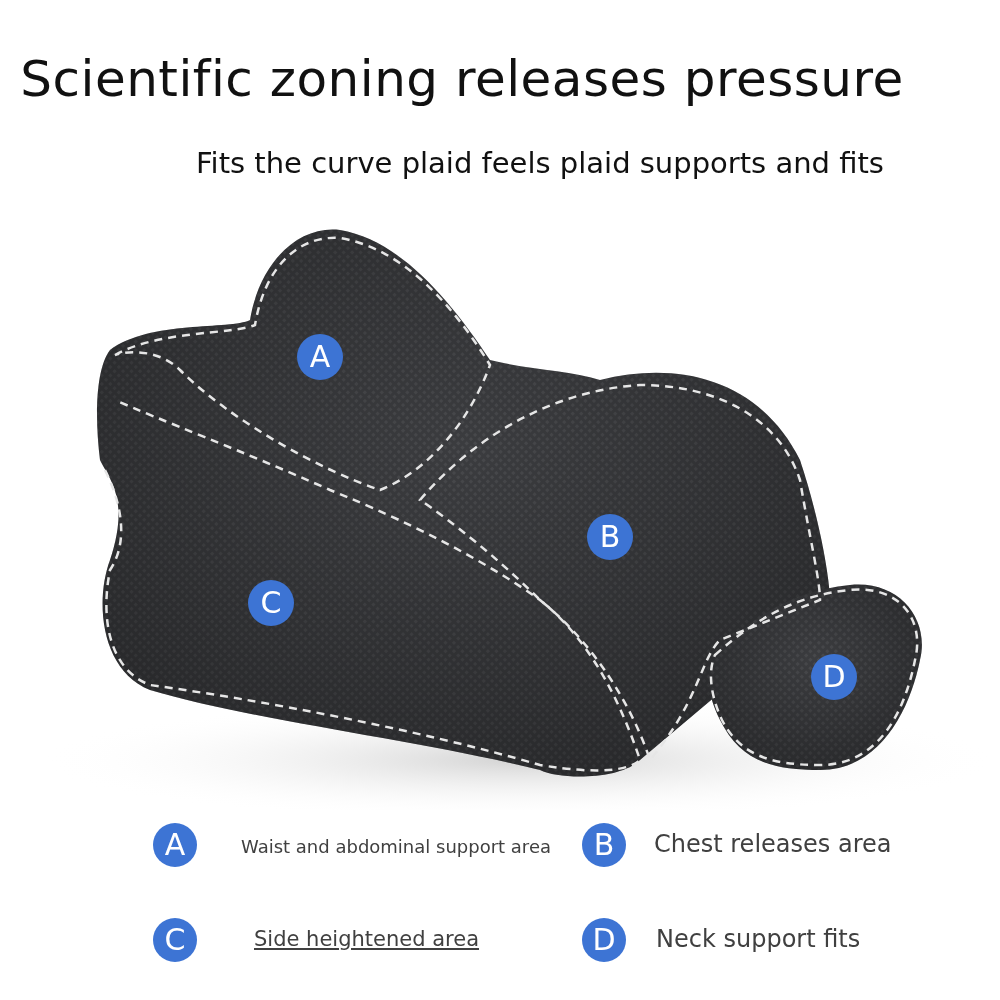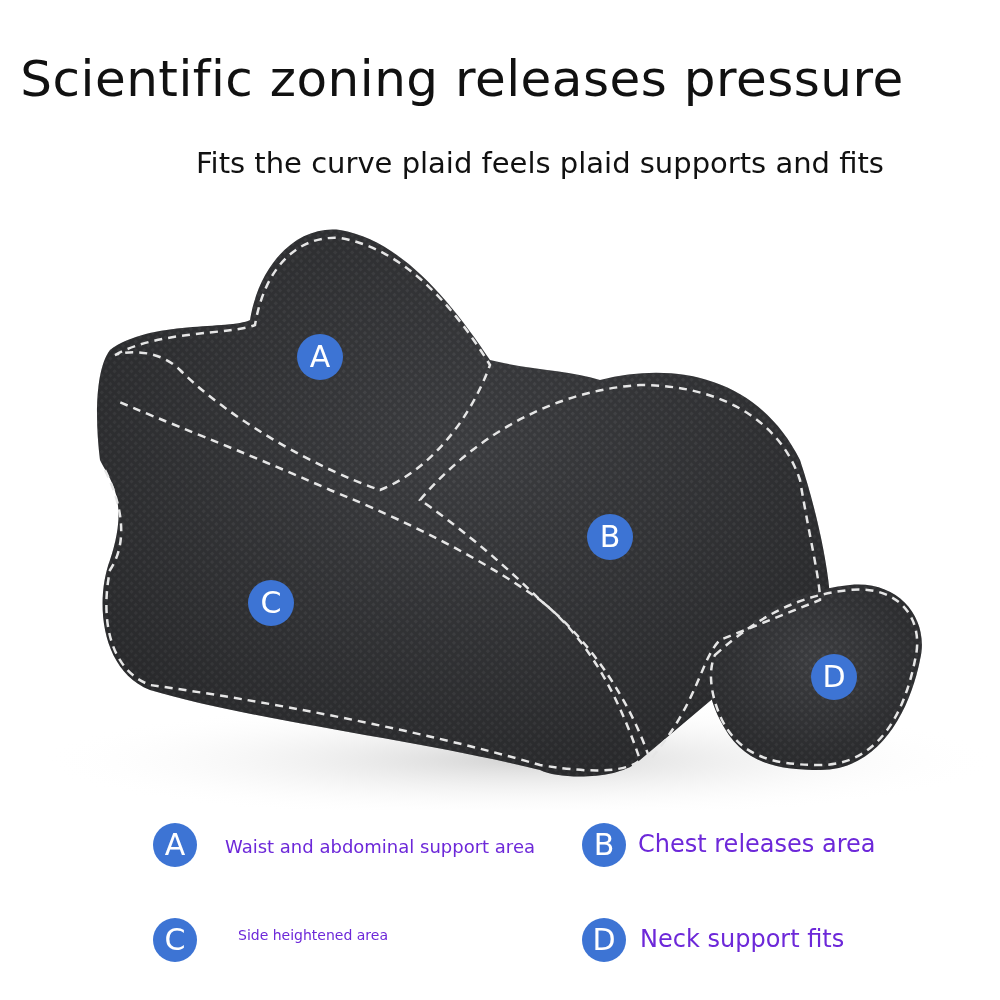--- a/index.html
+++ b/index.html
@@ -2,21 +2,21 @@
 <html><head>
 <meta charset="utf-8">
 <style>
   html, body { margin: 0; padding: 0; }
   body { width: 1000px; height: 1000px; background: #ffffff; position: relative; overflow: hidden; font-family: "DejaVu Sans", sans-serif; }
   .title { position: absolute; top: 50px; left: 0; width: 924px; text-align: center; font-size: 50px; color: #111; letter-spacing: 0.5px; }
   .subtitle { position: absolute; top: 146px; left: 0; width: 1000px; text-align: center; font-size: 29px; color: #111; padding-left: 40px; }
   .product { position: absolute; left: 0; top: 210px; width: 1000px; height: 600px; }
   .marker { position: absolute; width: 46px; height: 46px; border-radius: 50%; background: #3d74d4; color: #fff; font-size: 30px; line-height: 46px; text-align: center; }
   .legend-badge { position: absolute; width: 44px; height: 44px; border-radius: 50%; background: #3d74d4; color: #fff; font-size: 30px; line-height: 44px; text-align: center; }
-  .legend-text { position: absolute; color: #6d28d9; }
+  .legend-text { position: absolute; color: #404040; margin-left: 16px; }
 </style>
 </head>
 <body>
 
 <div class="title">Scientific zoning releases pressure</div>
 <div class="subtitle">Fits the curve plaid feels plaid supports and fits</div>
 
 <div class="product">
   <svg width="1000" height="600" viewBox="0 210 1000 600">
     <defs>
@@ -55,17 +55,17 @@
 </div>
 
 <div>
   <div class="legend-badge" style="left:153px; top:823px;">A</div>
   <div class="legend-text" style="left:225px; top:836px; font-size:18px;">Waist and abdominal support area</div>
 
   <div class="legend-badge" style="left:582px; top:823px;">B</div>
   <div class="legend-text" style="left:638px; top:830px; font-size:24px;">Chest releases area</div>
 
   <div class="legend-badge" style="left:153px; top:918px;">C</div>
-  <div class="legend-text" style="left:238px; top:927px; font-size:14px;">Side heightened area</div>
+  <div class="legend-text" style="left:238px; top:927px; font-size:21px;text-decoration:underline;">Side heightened area</div>
 
   <div class="legend-badge" style="left:582px; top:918px;">D</div>
   <div class="legend-text" style="left:640px; top:925px; font-size:24px;">Neck support fits</div>
 </div>
 
 </body></html>

